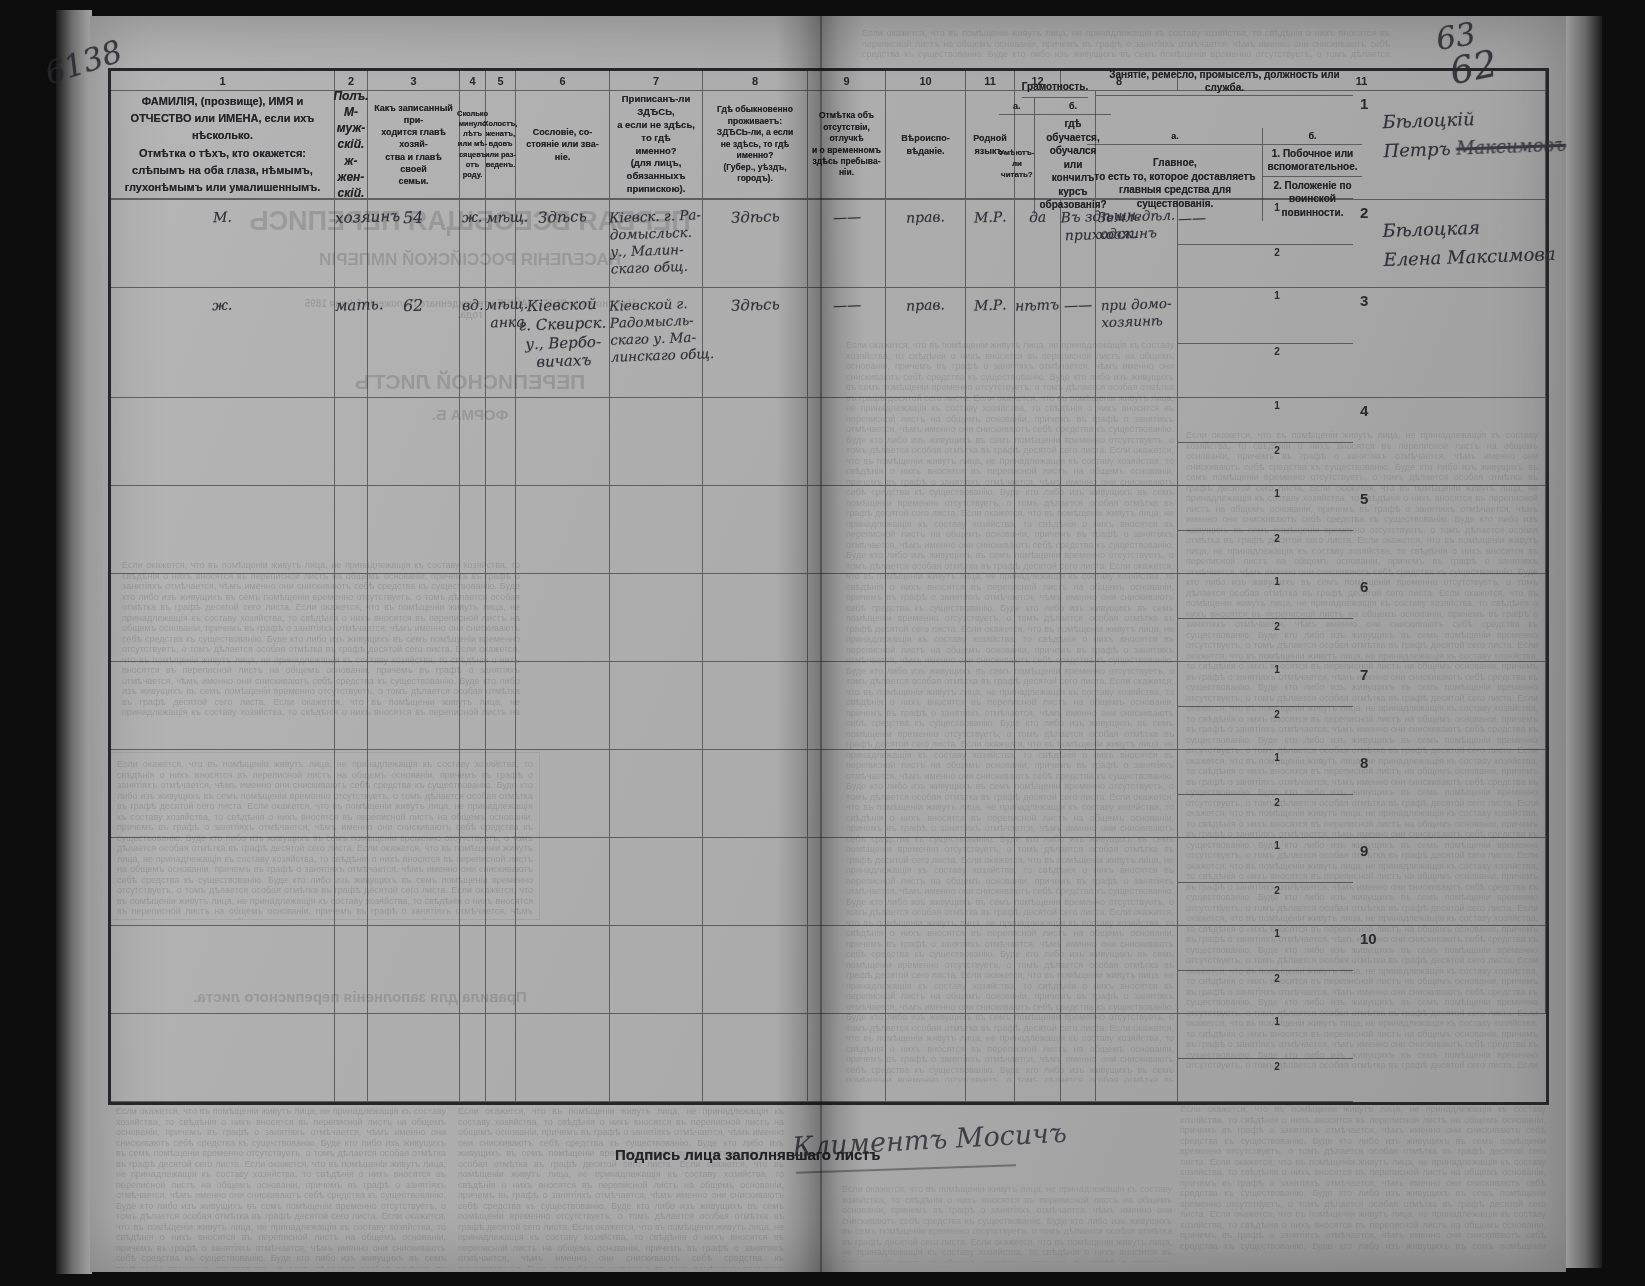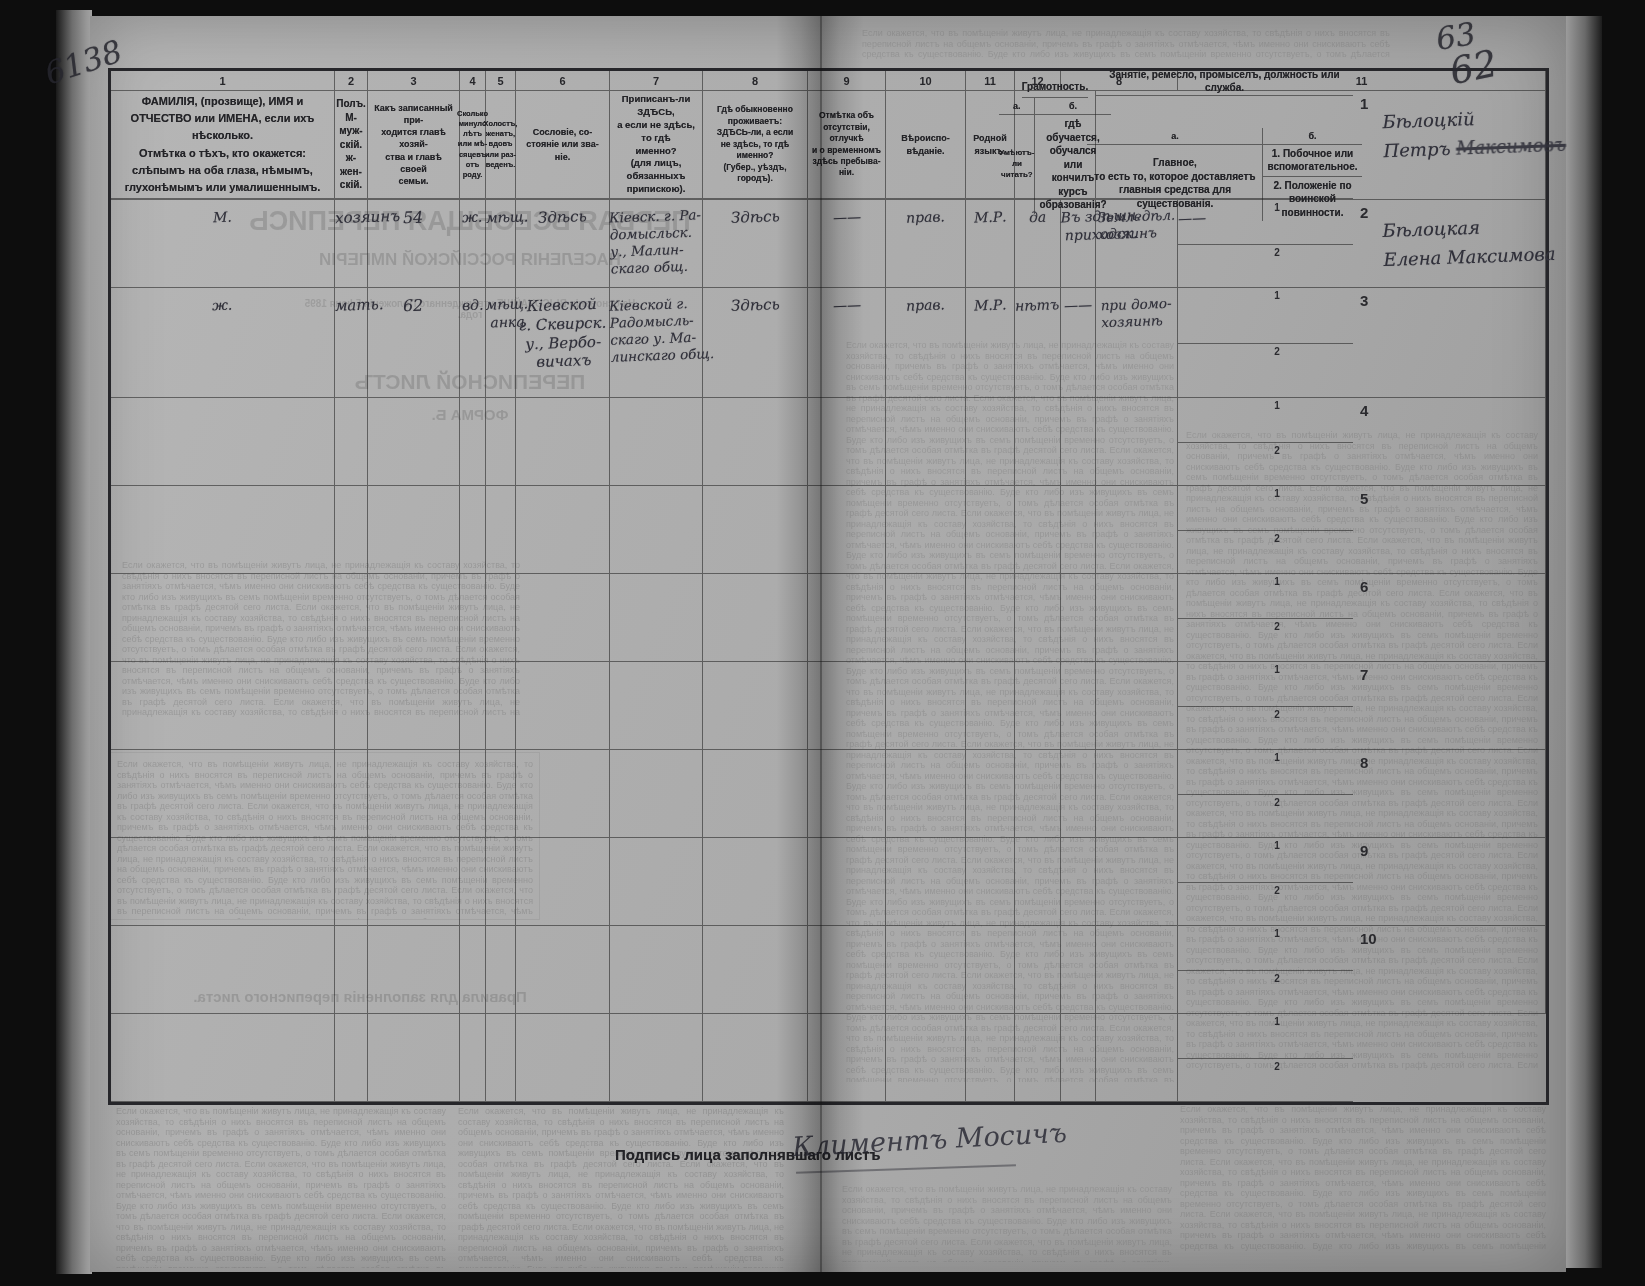--- a/index.html
+++ b/index.html
@@ -114,21 +114,21 @@
     <div class="cell num">8</div>
     <div class="cell num">9</div>
     <div class="cell num">10</div>
     <div class="cell num">11</div>
     <div class="cell num">12</div>
     <div class="cell num" style="grid-column:span 2">8</div>
     <div class="cell num" style="grid-column:span 2">11</div>
 
     <div class="cell head c1">ФАМИЛІЯ, (прозвище), ИМЯ и ОТЧЕСТВО или ИМЕНА, если ихъ нѣсколько.
 Отмѣтка о тѣхъ, кто окажется: слѣпымъ на оба глаза, нѣмымъ, глухонѣмымъ или умалишеннымъ.</div>
-    <div class="cell head" style="font-size:10px;">Полъ.
+    <div class="cell head" style="font-size:12px;font-style:italic;">Полъ.
 М-муж-
 скій.
 ж-жен-
 скій.</div>
     <div class="cell head">Какъ записанный при-
 ходится главѣ хозяй-
 ства и главѣ своей
 семьи.</div>
     <div class="cell head" style="font-size:7.5px;">Сколько
 минуло

